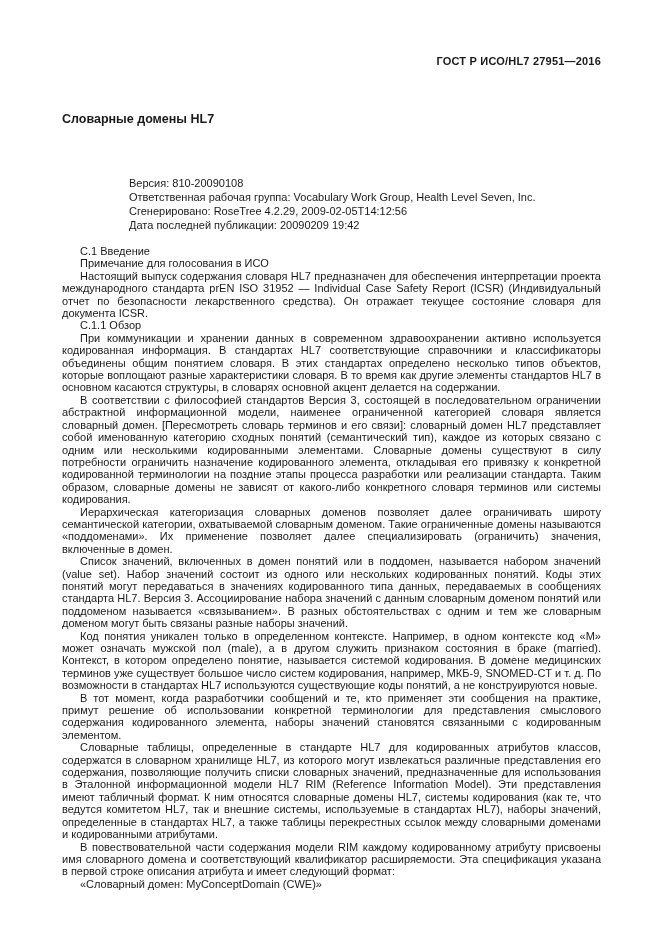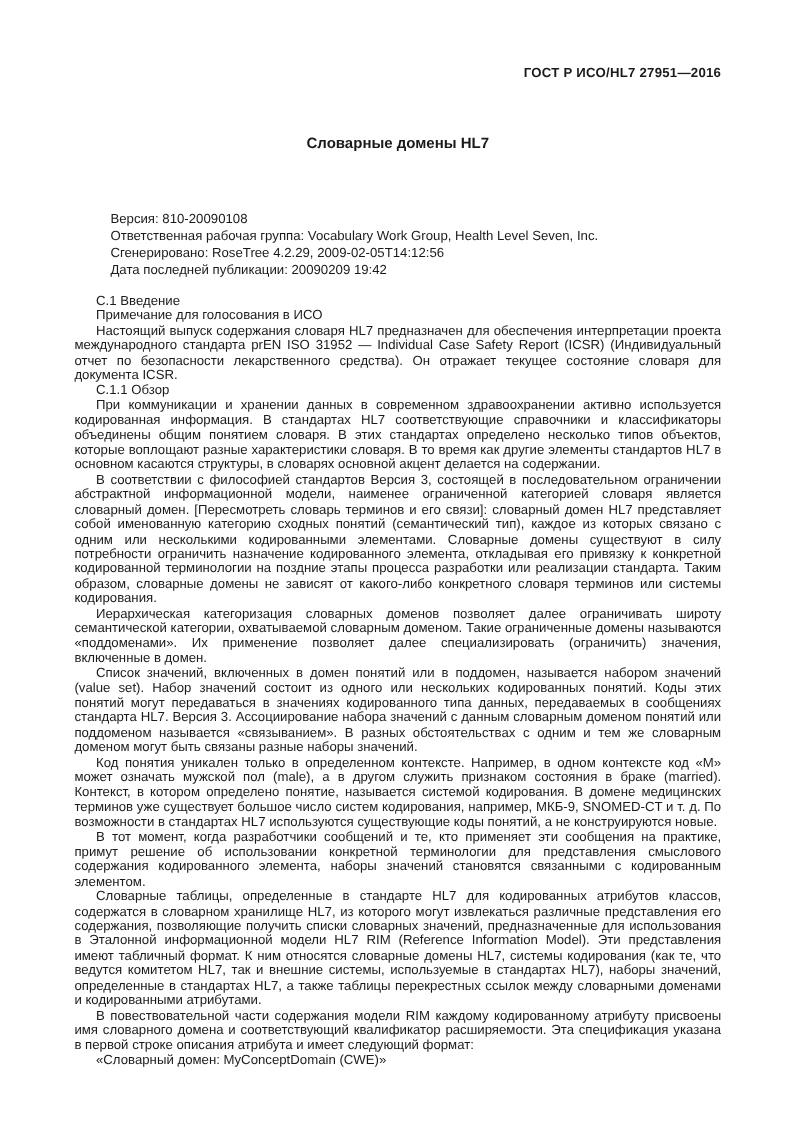--- a/index.html
+++ b/index.html
@@ -29,33 +29,33 @@
     letter-spacing: 0.2px;
   }
   .annex {
     text-align: center;
     font-weight: bold;
     font-size: 11px;
     line-height: 13px;
     margin-top: 25px;
   }
   .title {
-    text-align: center;
     font-weight: bold;
     font-size: 12.5px;
     margin-top: 45px;
   }
   .meta {
     margin-top: 50px;
     margin-left: 30px;
     font-size: 11px;
     line-height: 14px;
   }
   .meta div {
     white-space: nowrap;
+    margin-left: 37px;
   }
   .body {
     margin-top: 13px;
     font-size: 11px;
     line-height: 12.4px;
     text-align: justify;
   }
   .body p {
     margin: 0;
     text-indent: 18px;

